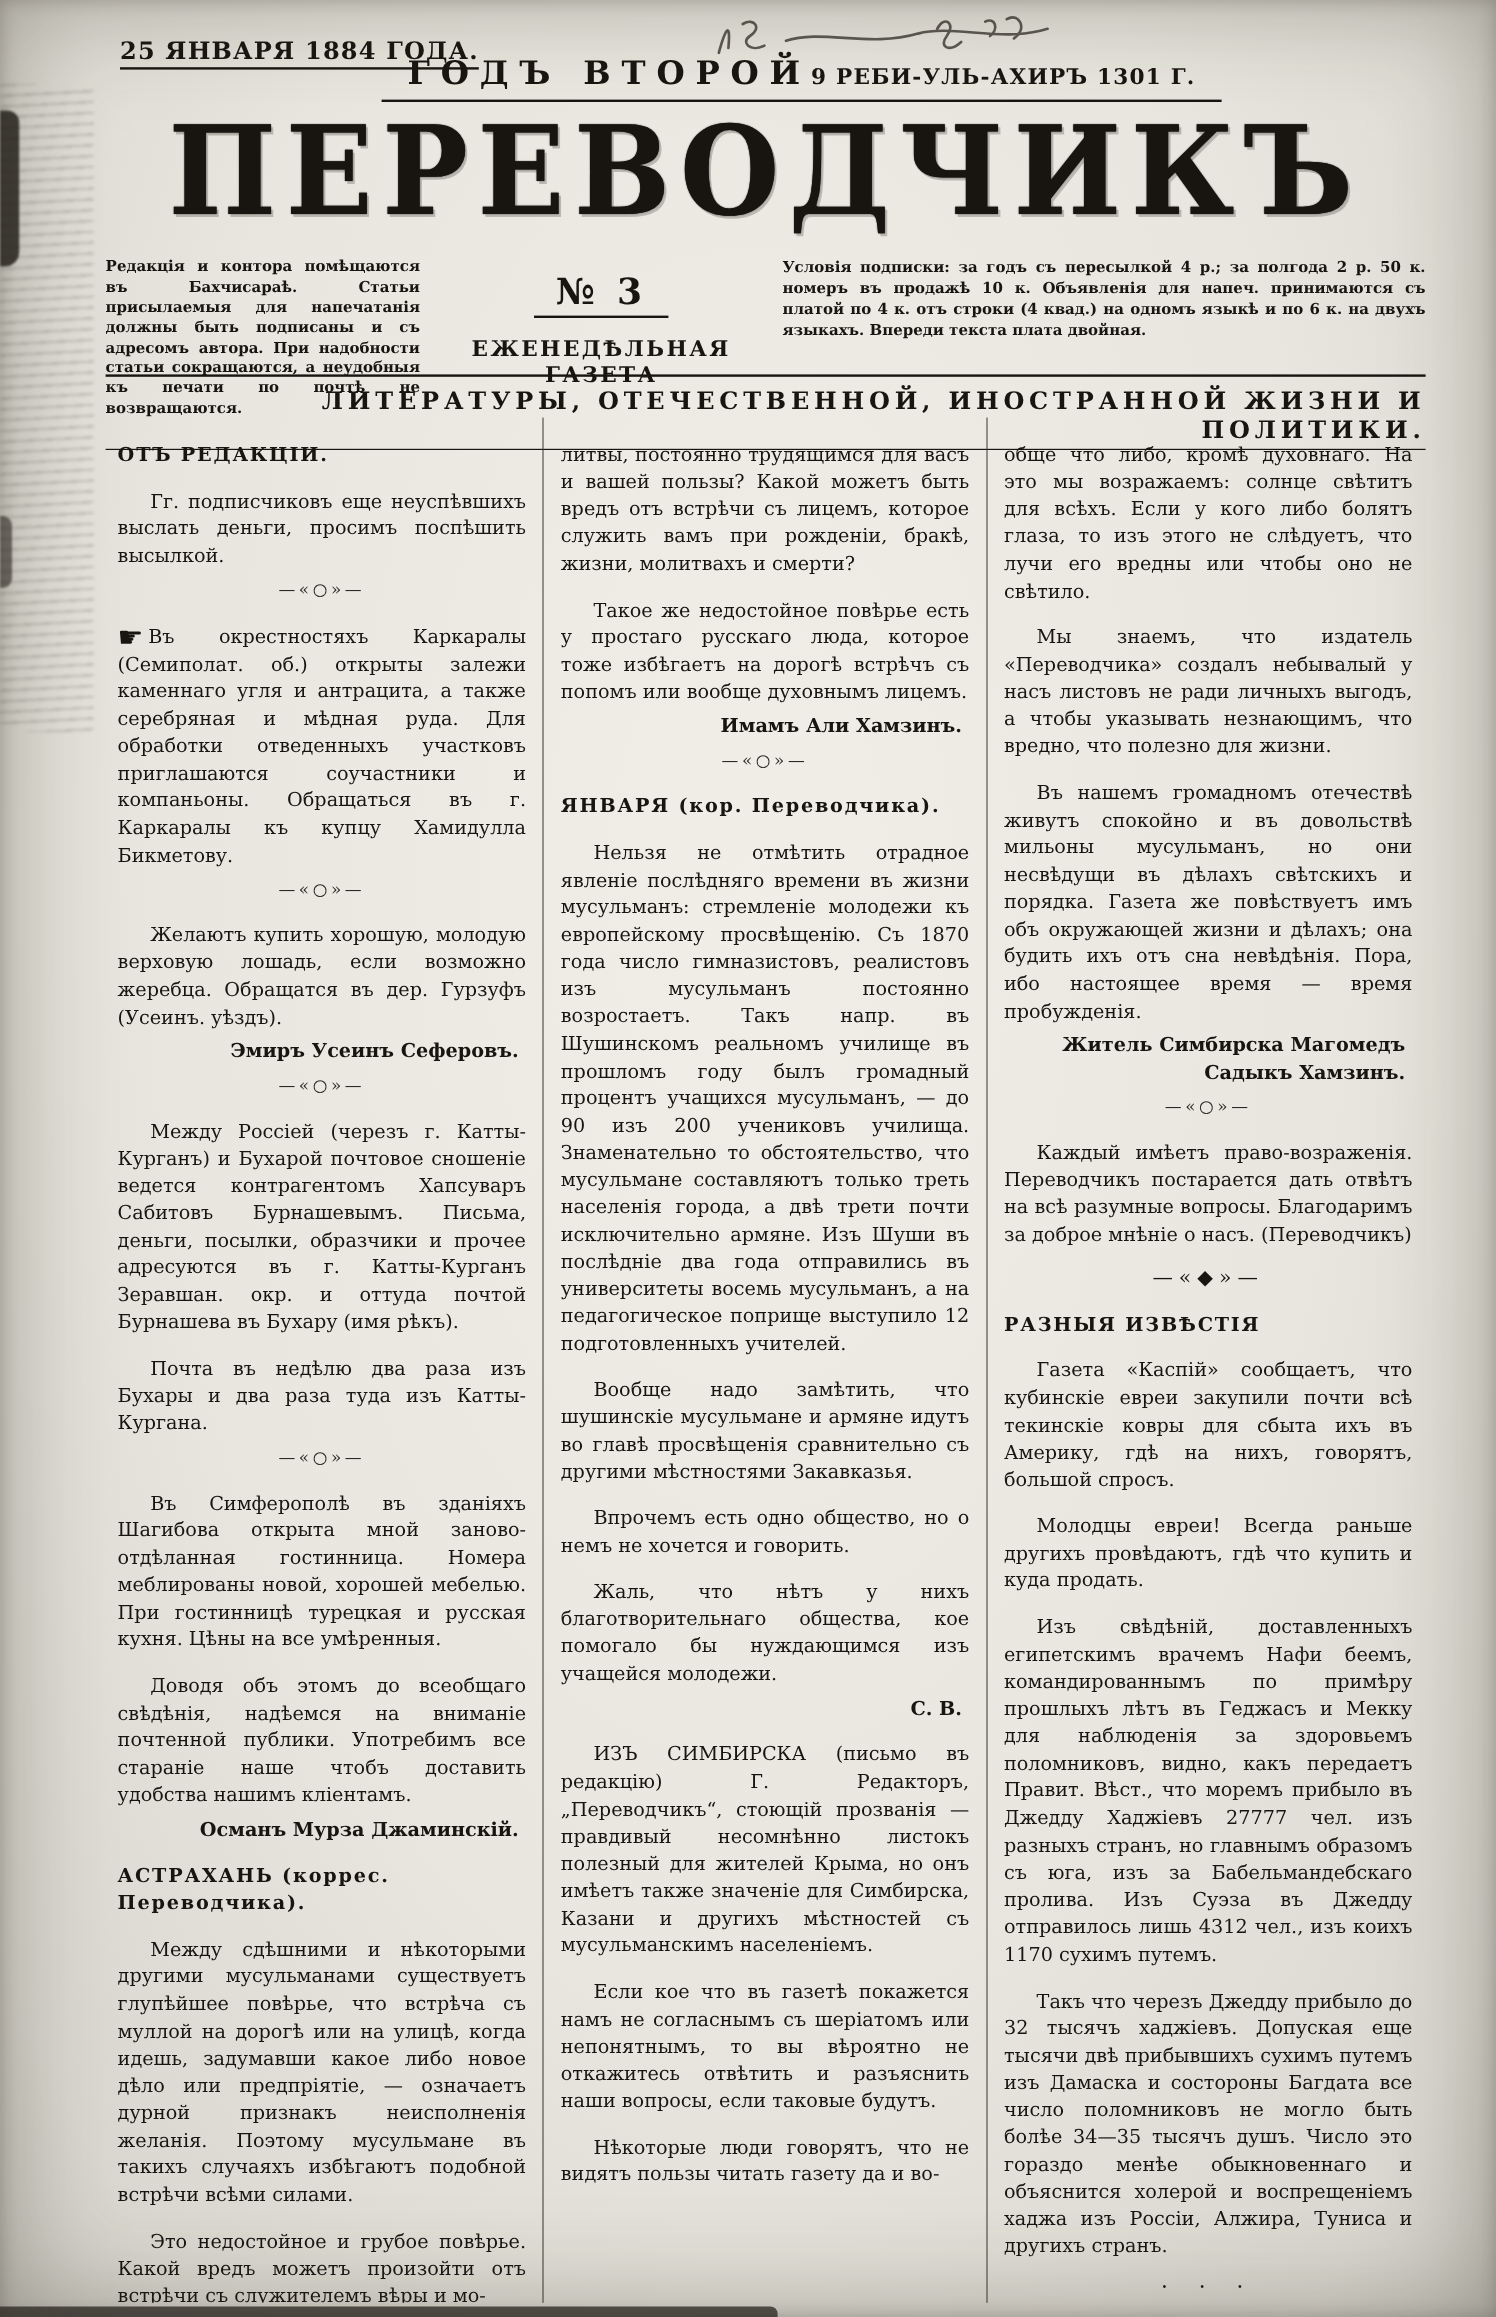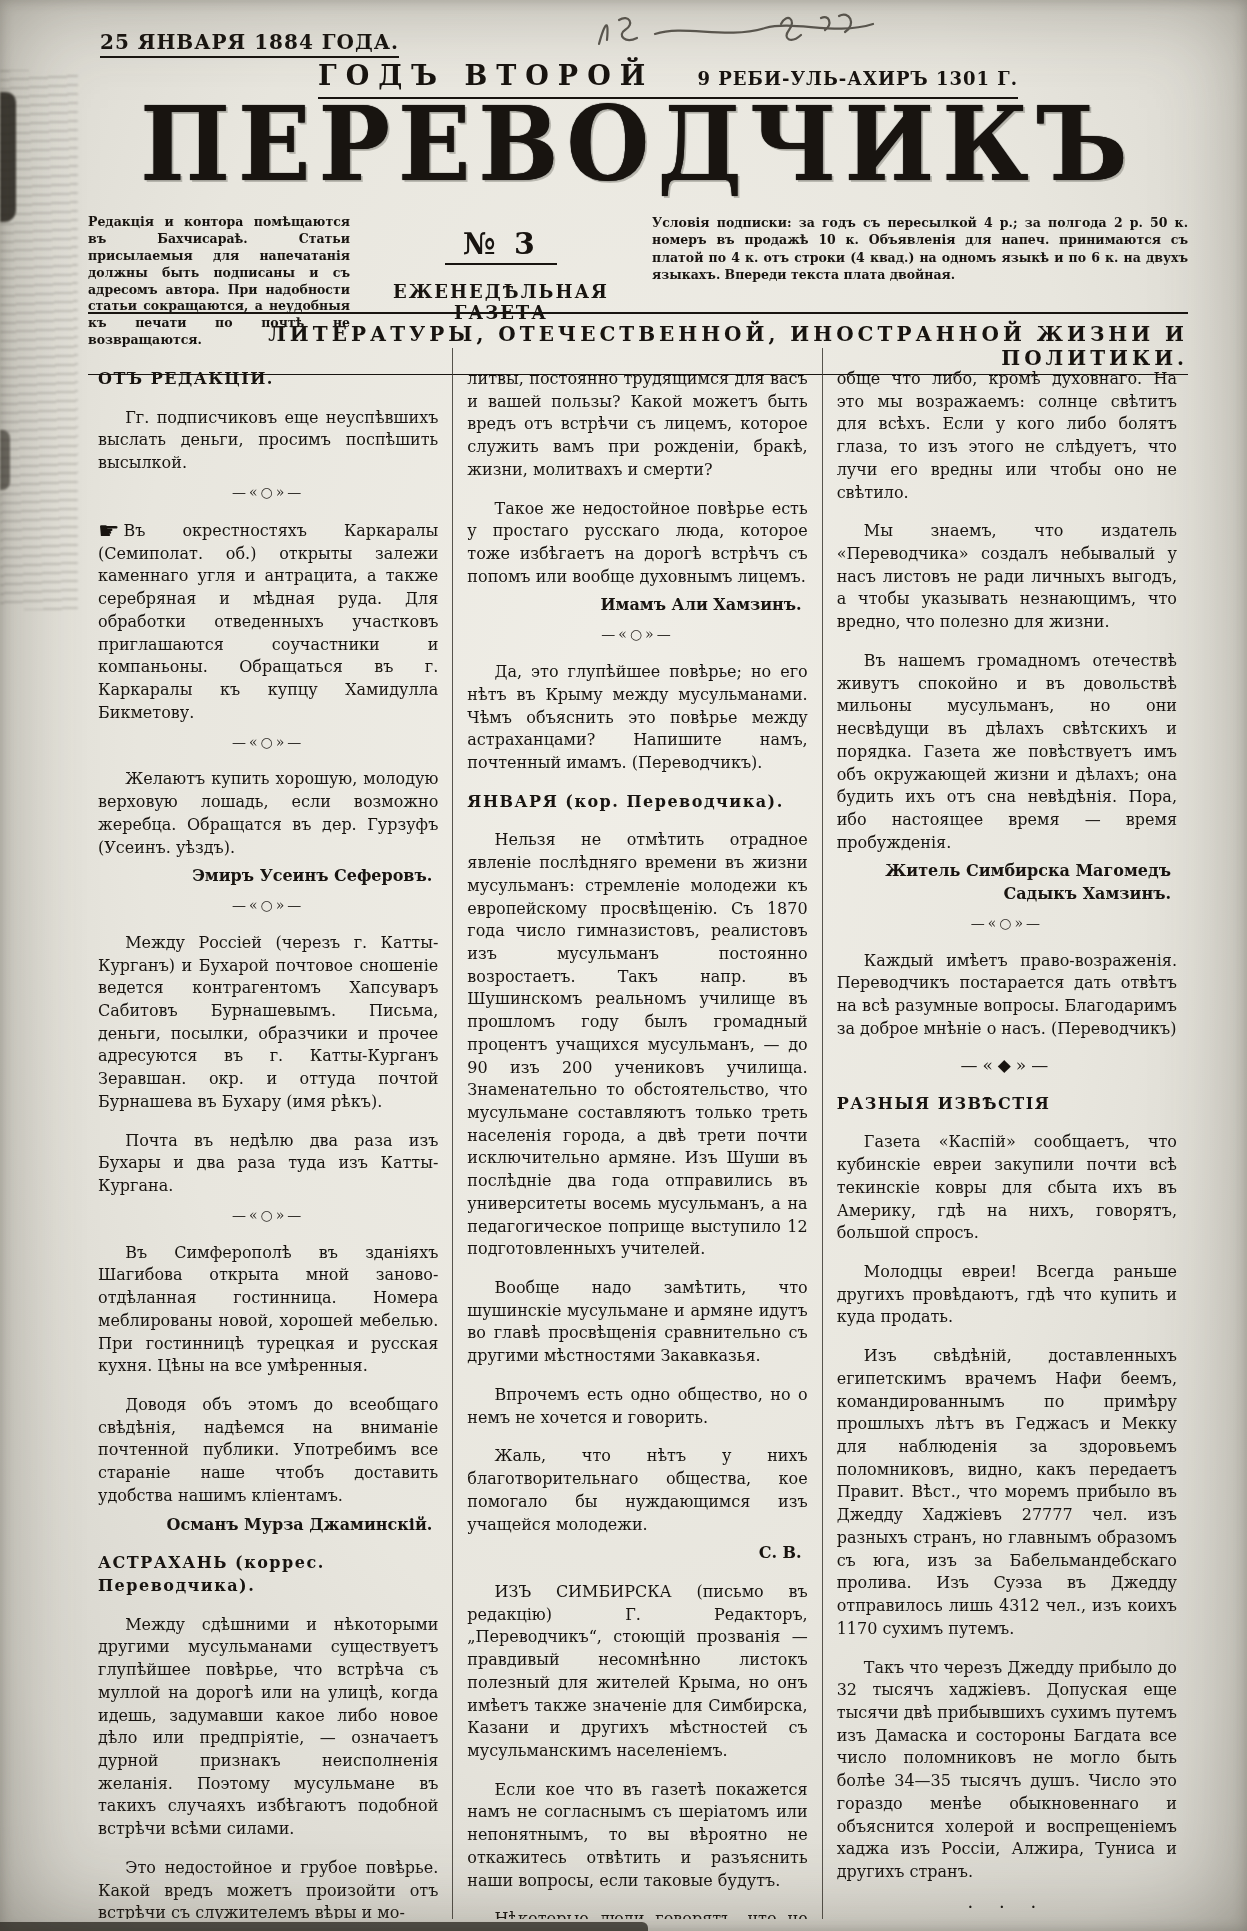--- a/index.html
+++ b/index.html
@@ -35,22 +35,22 @@
   }
   .handwriting { position:absolute; left:585px; top:4px; opacity:.8; }
 
   
   .header { position:absolute; left:88px; width:1100px; top:18px; }
   .dateline-left {
     position:absolute; left:12px; top:12px; font-weight:bold; font-size:20px;
     letter-spacing:1px; border-bottom:2px solid #181410; padding-bottom:2px;
   }
   .yearline-row {
-    position:absolute; left:230px; top:42px; width:700px;
-    display:flex; align-items:baseline; justify-content:space-between; 
+    position:absolute; left:230px; top:28px; width:700px;
+    display:flex; align-items:baseline; justify-content:center; 
     border-bottom:2px solid #181410; padding-bottom:6px;
   }
   .year-second { font-size:27px; font-weight:bold; letter-spacing:9px; }
   .hijri-date  { font-size:18px; font-weight:bold; letter-spacing:1px; white-space:nowrap; }
   .masthead-title {
     position:absolute; left:0; right:0; top:76px; text-align:center;
     font-size:95px; font-weight:bold; letter-spacing:8px; line-height:1.05;
     transform:scaleY(1.08);
     text-shadow:0 0 1px #000, 2px 2px 0 rgba(20,16,10,.22);
     white-space:nowrap;
@@ -164,21 +164,20 @@
         <div class="blk heading">АСТРАХАНЬ (коррес. Переводчика).</div>
         <div class="blk para">Между сдѣшними и нѣкоторыми другими мусульманами существуетъ глупѣйшее повѣрье, что встрѣча съ муллой на дорогѣ или на улицѣ, когда идешь, задумавши какое либо новое дѣло или предпріятіе, — означаетъ дурной признакъ неисполненія желанія. Поэтому мусульмане въ такихъ случаяхъ избѣгаютъ подобной встрѣчи всѣми силами.</div>
         <div class="blk para">Это недостойное и грубое повѣрье. Какой вредъ можетъ произойти отъ встрѣчи съ служителемъ вѣры и мо-</div>
       </section>
     <div class="colrule"></div>
     <section class="col">
         <div class="blk para_cont">литвы, постоянно трудящимся для васъ и вашей пользы? Какой можетъ быть вредъ отъ встрѣчи съ лицемъ, которое служить вамъ при рожденіи, бракѣ, жизни, молитвахъ и смерти?</div>
         <div class="blk para">Такое же недостойное повѣрье есть у простаго русскаго люда, которое тоже избѣгаетъ на дорогѣ встрѣчъ съ попомъ или вообще духовнымъ лицемъ.</div>
         <div class="blk sig">Имамъ Али Хамзинъ.</div>
         <div class="blk divider">—«○»—</div>
-        <div class="blk para">Да, это глупѣйшее повѣрье; но его нѣтъ въ Крыму между мусульманами. Чѣмъ объяснить это повѣрье между астраханцами? Напишите намъ, почтенный имамъ. (Переводчикъ).</div>
         <div class="blk heading">ЯНВАРЯ (кор. Переводчика).</div>
         <div class="blk para">Нельзя не отмѣтить отрадное явленіе послѣдняго времени въ жизни мусульманъ: стремленіе молодежи къ европейскому просвѣщенію. Съ 1870 года число гимназистовъ, реалистовъ изъ мусульманъ постоянно возростаетъ. Такъ напр. въ Шушинскомъ реальномъ училище въ прошломъ году былъ громадный процентъ учащихся мусульманъ, — до 90 изъ 200 учениковъ училища. Знаменательно то обстоятельство, что мусульмане составляютъ только треть населенія города, а двѣ трети почти исключительно армяне. Изъ Шуши въ послѣдніе два года отправились въ университеты восемь мусульманъ, а на педагогическое поприще выступило 12 подготовленныхъ учителей.</div>
         <div class="blk para">Вообще надо замѣтить, что шушинскіе мусульмане и армяне идутъ во главѣ просвѣщенія сравнительно съ другими мѣстностями Закавказья.</div>
         <div class="blk para">Впрочемъ есть одно общество, но о немъ не хочется и говорить.</div>
         <div class="blk para">Жаль, что нѣтъ у нихъ благотворительнаго общества, кое помогало бы нуждающимся изъ учащейся молодежи.</div>
         <div class="blk sig">С. В.</div>
         <div class="blk para">ИЗЪ СИМБИРСКА (письмо въ редакцію) Г. Редакторъ, „Переводчикъ“, стоющій прозванія — правдивый несомнѣнно листокъ полезный для жителей Крыма, но онъ имѣетъ также значеніе для Симбирска, Казани и другихъ мѣстностей съ мусульманскимъ населеніемъ.</div>
         <div class="blk para">Если кое что въ газетѣ покажется намъ не согласнымъ съ шеріатомъ или непонятнымъ, то вы вѣроятно не откажитесь отвѣтить и разъяснить наши вопросы, если таковые будутъ.</div>
         <div class="blk para">Нѣкоторые люди говорятъ, что не видятъ пользы читать газету да и во-</div>
       </section>

